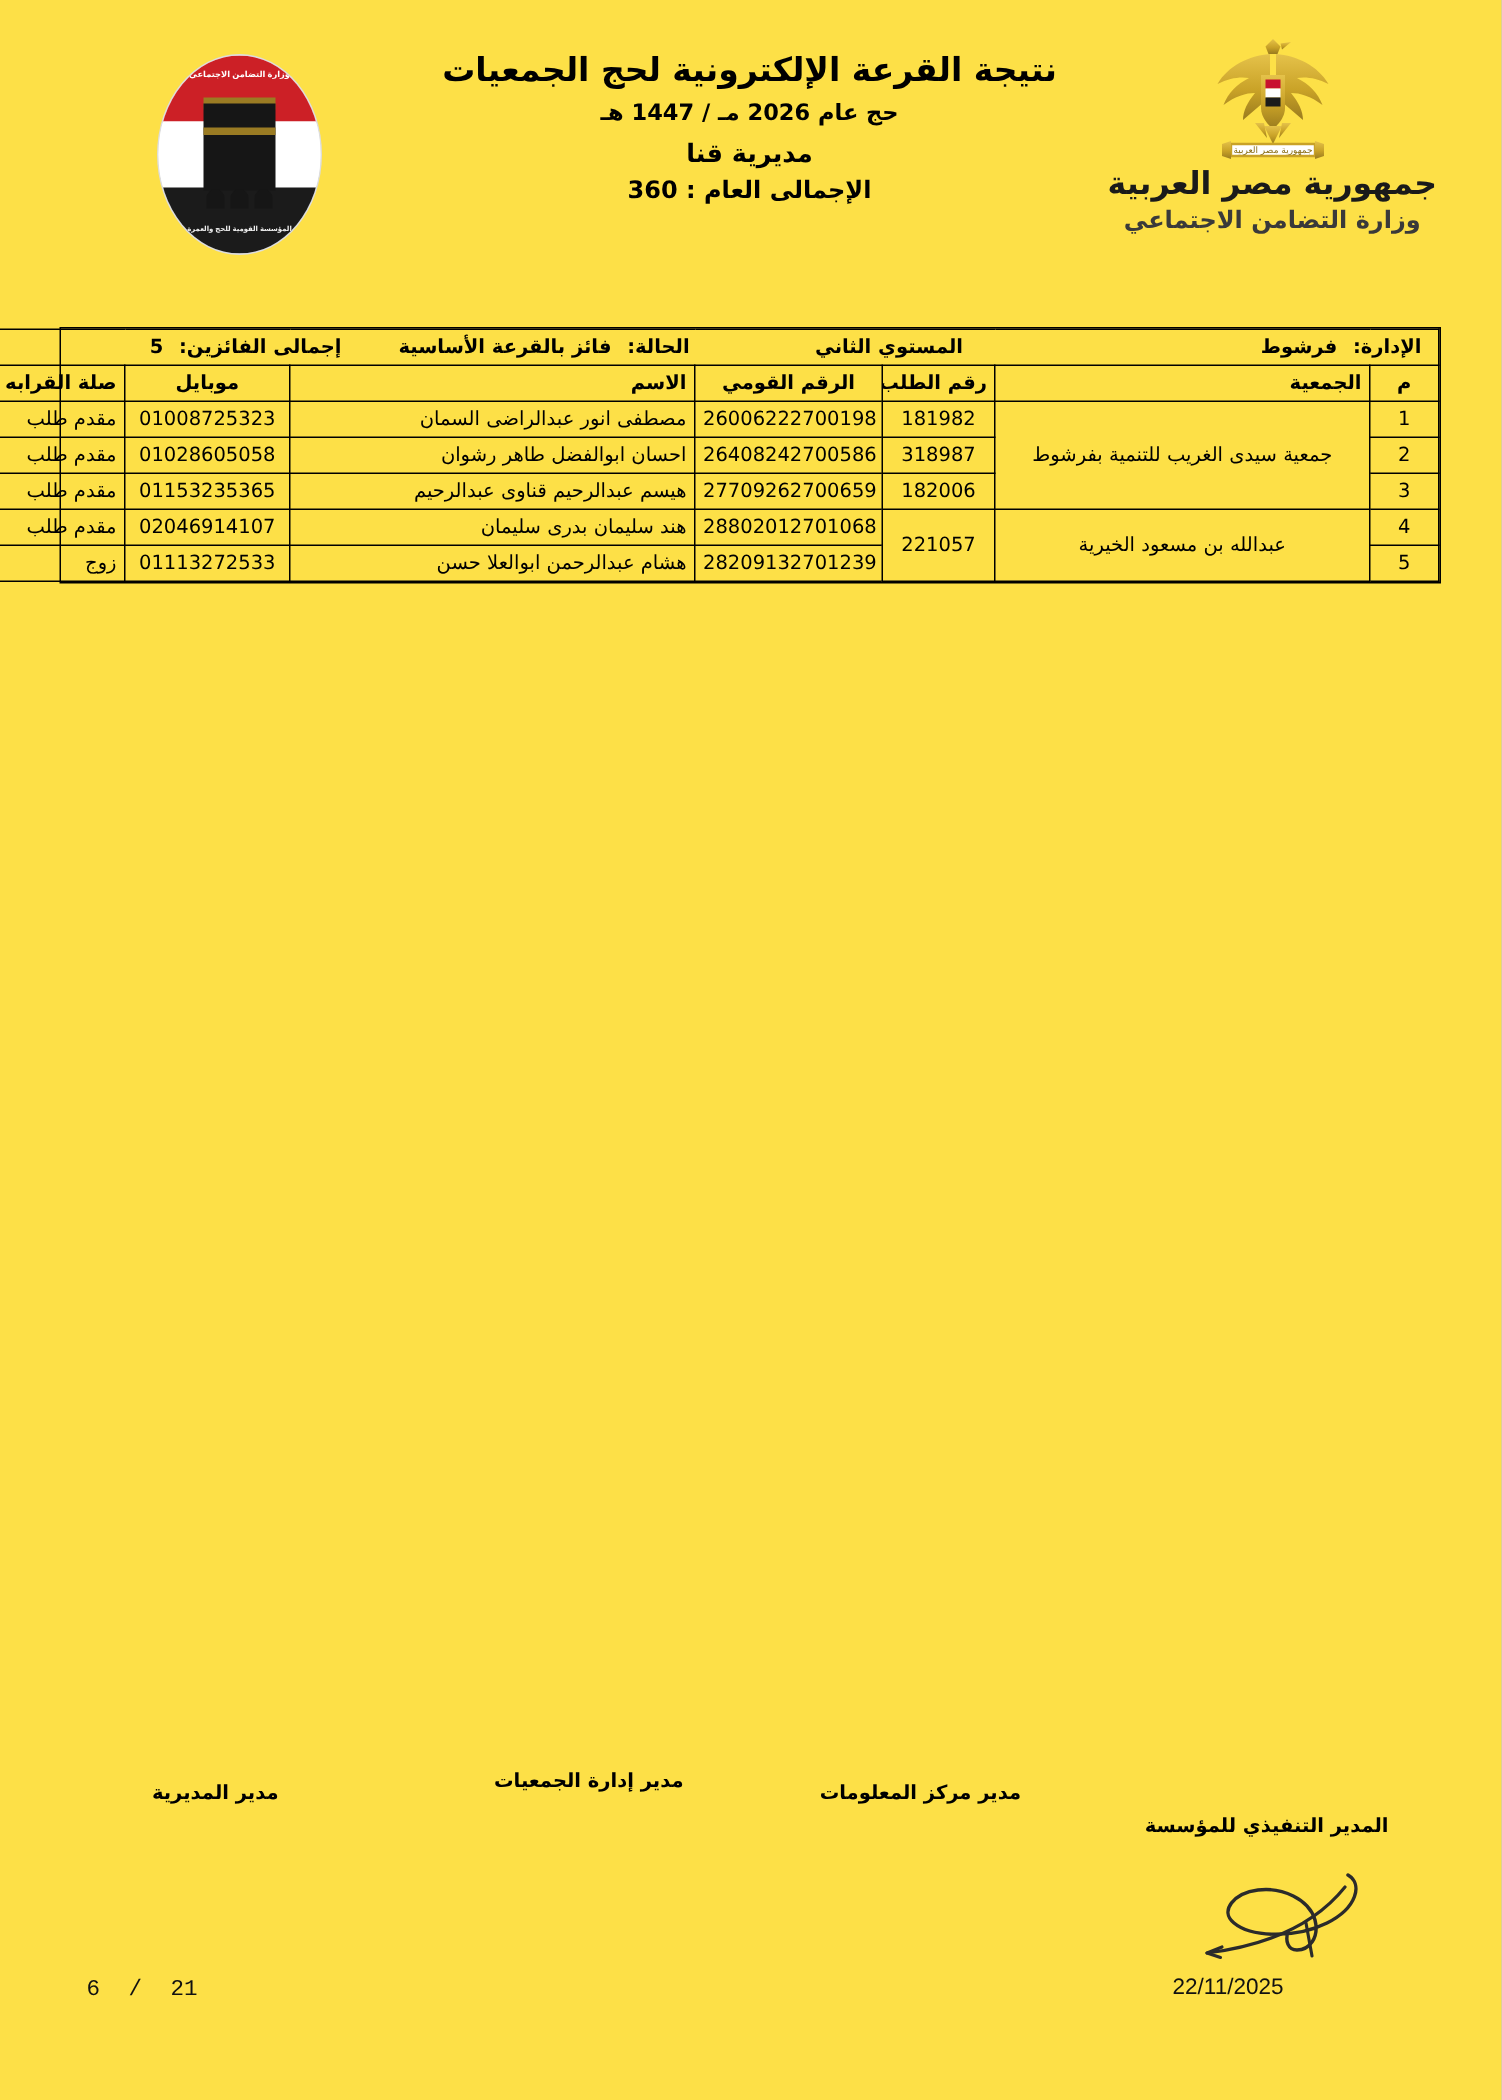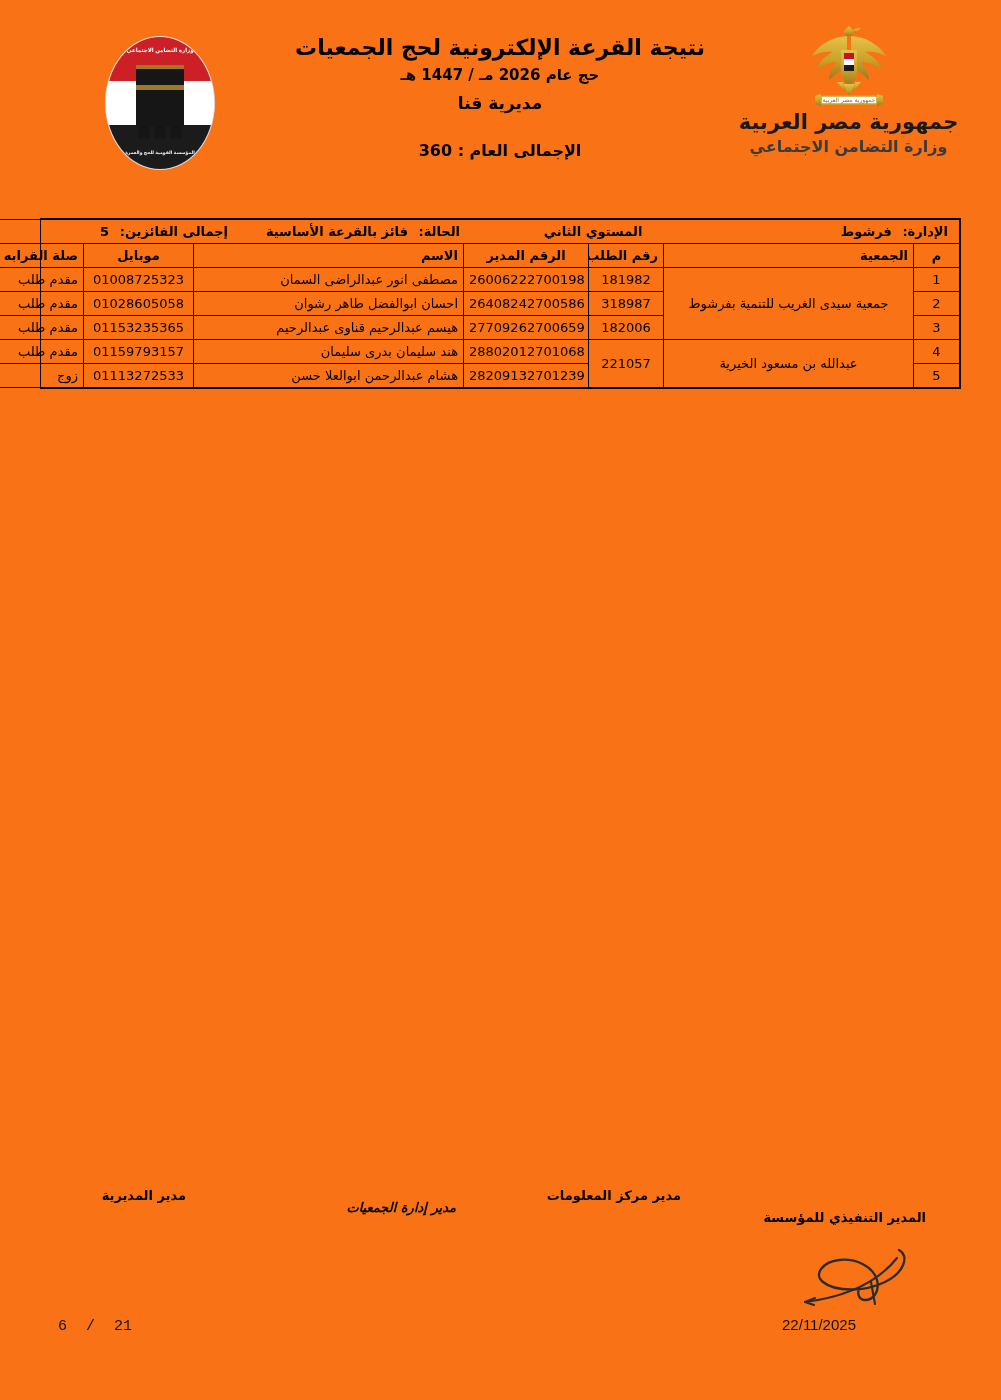--- a/index.html
+++ b/index.html
@@ -9,21 +9,21 @@
     background: #c8c8c8;
   }
   body {
     font-family: "Liberation Sans", "DejaVu Sans", sans-serif;
   }
   .page {
     position: relative;
     width: 1001px;
     height: 1400px;
     margin: 0 auto;
-    background: #f97316;
+    background: #fde047;
     overflow: hidden;
     box-sizing: border-box;
   }
 
   
   .header {
     position: absolute;
     top: 0;
     left: 0;
     width: 1001px;
@@ -175,21 +175,21 @@
   .title-dir {
     font-size: 17px;
     font-weight: bold;
     color: #000;
     margin-top: 9px;
   }
   .title-total {
     font-size: 16px;
     font-weight: bold;
     color: #000;
-    margin-top: 28px;
+    margin-top: 4px;
   }
 
   
   .table-wrap {
     position: absolute;
     left: 40px;
     top: 218px;
     width: 921px;
     border: 1px solid #000;
     box-sizing: border-box;
@@ -260,21 +260,21 @@
     font-family: "DejaVu Sans", "Liberation Sans", sans-serif;
   }
   .sig-title {
     position: absolute;
     font-size: 13px;
     font-weight: bold;
     color: #000;
     white-space: nowrap;
   }
   .sig-info   { right: 320px; top: 8px; }
-  .sig-assoc  { right: 545px; top: 20px; font-style: italic; }
+  .sig-assoc  { right: 545px; top: 0; }
   .sig-dir    { right: 815px; top: 8px; }
   .sig-exec   { right: 75px;  top: 30px; }
 
   .signature-mark {
     position: absolute;
     right: 80px;
     top: 1238px;
     width: 140px;
     height: 78px;
   }
@@ -401,21 +401,21 @@
                 <span class="info-value">5</span>
               </div>
             </div>
           </td>
         </tr>
 
         <tr>
           <th class="c-m">م</th>
           <th class="c-gam">الجمعية</th>
           <th class="c-req">رقم الطلب</th>
-          <th class="c-nid">الرقم المدير</th>
+          <th class="c-nid">الرقم القومي</th>
           <th class="c-name">الاسم</th>
           <th class="c-mob">موبايل</th>
           <th class="c-rel">صلة القرابه</th>
         </tr>
 
         <tr>
           <td class="cell-m">1</td>
           <td class="cell-gam merged" rowspan="3">جمعية سيدى الغريب للتنمية بفرشوط</td>
           <td class="cell-req">181982</td>
           <td class="cell-nid">26006222700198</td>
@@ -441,21 +441,21 @@
           <td class="cell-mob">01153235365</td>
           <td class="cell-rel">مقدم طلب</td>
         </tr>
 
         <tr>
           <td class="cell-m">4</td>
           <td class="cell-gam merged" rowspan="2">عبدالله بن مسعود الخيرية</td>
           <td class="cell-req merged" rowspan="2">221057</td>
           <td class="cell-nid">28802012701068</td>
           <td class="cell-name">هند سليمان بدرى سليمان</td>
-          <td class="cell-mob">01159793157</td>
+          <td class="cell-mob">02046914107</td>
           <td class="cell-rel">مقدم طلب</td>
         </tr>
 
         <tr>
           <td class="cell-m">5</td>
           <td class="cell-nid">28209132701239</td>
           <td class="cell-name">هشام عبدالرحمن ابوالعلا حسن</td>
           <td class="cell-mob">01113272533</td>
           <td class="cell-rel">زوج</td>
         </tr>

